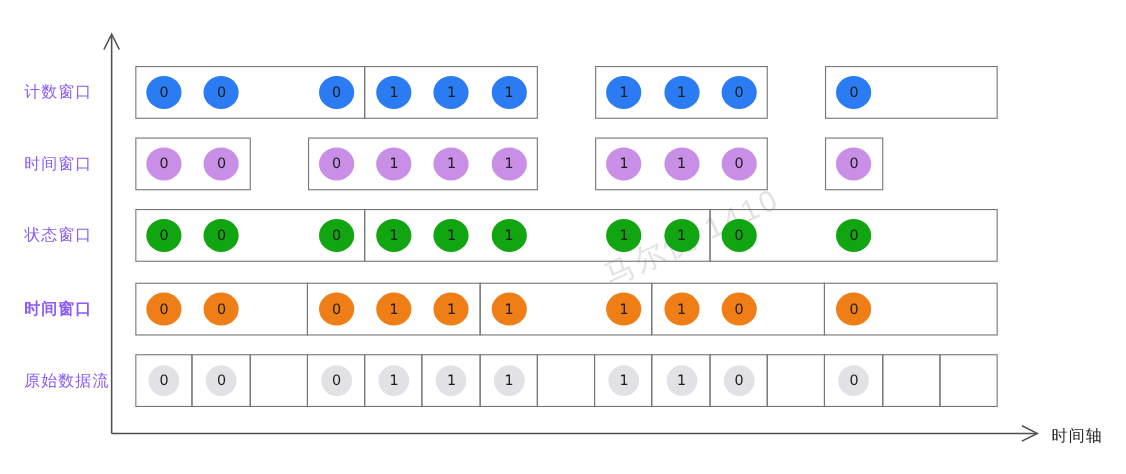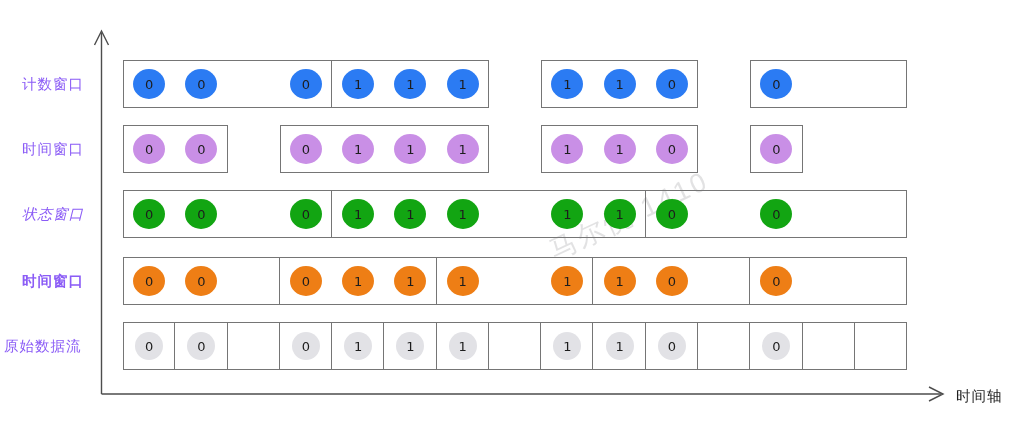--- a/index.html
+++ b/index.html
@@ -75,21 +75,21 @@
       <div class="event-circle" style="width: 32px; height: 30px; left: 289.945px; top: 134px; background: rgb(201, 143, 230);">0</div>
       <div class="event-circle" style="width: 32px; height: 30px; left: 342.215px; top: 134px; background: rgb(201, 143, 230);">1</div>
       <div class="event-circle" style="width: 32px; height: 30px; left: 394.485px; top: 134px; background: rgb(201, 143, 230);">1</div>
       <div class="event-circle" style="width: 32px; height: 30px; left: 446.755px; top: 134px; background: rgb(201, 143, 230);">1</div>
       <div class="window-box" style="left: 541.16px; top: 125px; width: 156.81px;"></div>
       <div class="event-circle" style="width: 32px; height: 30px; left: 551.295px; top: 134px; background: rgb(201, 143, 230);">1</div>
       <div class="event-circle" style="width: 32px; height: 30px; left: 603.565px; top: 134px; background: rgb(201, 143, 230);">1</div>
       <div class="event-circle" style="width: 32px; height: 30px; left: 655.835px; top: 134px; background: rgb(201, 143, 230);">0</div>
       <div class="window-box" style="left: 750.24px; top: 125px; width: 52.27px;"></div>
       <div class="event-circle" style="width: 32px; height: 30px; left: 760.375px; top: 134px; background: rgb(201, 143, 230);">0</div>
-      <div class="row-label" style="left: 22px; top: 214px; font-style: italic;">状态窗口</div>
+      <div class="row-label" style="left: 22px; top: 214px;">状态窗口</div>
       <div class="window-box" style="left: 123px; top: 190px; width: 209.08px;"></div>
       <div class="event-circle" style="width: 32px; height: 30px; left: 133.135px; top: 199px; background: rgb(18, 165, 18);">0</div>
       <div class="event-circle" style="width: 32px; height: 30px; left: 185.405px; top: 199px; background: rgb(18, 165, 18);">0</div>
       <div class="event-circle" style="width: 32px; height: 30px; left: 289.945px; top: 199px; background: rgb(18, 165, 18);">0</div>
       <div class="window-box" style="left: 331.08px; top: 190px; width: 314.62px;"></div>
       <div class="event-circle" style="width: 32px; height: 30px; left: 342.215px; top: 199px; background: rgb(18, 165, 18);">1</div>
       <div class="event-circle" style="width: 32px; height: 30px; left: 394.485px; top: 199px; background: rgb(18, 165, 18);">1</div>
       <div class="event-circle" style="width: 32px; height: 30px; left: 446.755px; top: 199px; background: rgb(18, 165, 18);">1</div>
       <div class="event-circle" style="width: 32px; height: 30px; left: 551.295px; top: 199px; background: rgb(18, 165, 18);">1</div>
       <div class="event-circle" style="width: 32px; height: 30px; left: 603.565px; top: 199px; background: rgb(18, 165, 18);">1</div>
@@ -105,21 +105,21 @@
       <div class="event-circle" style="width: 32px; height: 30px; left: 342.215px; top: 266px; background: rgb(238, 126, 21);">1</div>
       <div class="event-circle" style="width: 32px; height: 30px; left: 394.485px; top: 266px; background: rgb(238, 126, 21);">1</div>
       <div class="window-box" style="left: 435.62px; top: 257px; width: 157.81px;"></div>
       <div class="event-circle" style="width: 32px; height: 30px; left: 446.755px; top: 266px; background: rgb(238, 126, 21);">1</div>
       <div class="event-circle" style="width: 32px; height: 30px; left: 551.295px; top: 266px; background: rgb(238, 126, 21);">1</div>
       <div class="window-box" style="left: 592.43px; top: 257px; width: 157.81px;"></div>
       <div class="event-circle" style="width: 32px; height: 30px; left: 603.565px; top: 266px; background: rgb(238, 126, 21);">1</div>
       <div class="event-circle" style="width: 32px; height: 30px; left: 655.835px; top: 266px; background: rgb(238, 126, 21);">0</div>
       <div class="window-box" style="left: 749.24px; top: 257px; width: 157.81px;"></div>
       <div class="event-circle" style="width: 32px; height: 30px; left: 760.375px; top: 266px; background: rgb(238, 126, 21);">0</div>
-      <div class="row-label" style="left: 4px; top: 346px;">原始数据流</div>
+      <div class="row-label" style="left: 22px; top: 346px;">原始数据流</div>
       <div class="window-box" style="left: 123px; top: 322px; width: 52.27px;"></div>
       <div class="event-circle" style="width: 28px; height: 28px; left: 135.135px; top: 332px; background: rgb(226, 226, 230);">0</div>
       <div class="window-box" style="left: 174.27px; top: 322px; width: 53.27px;"></div>
       <div class="event-circle" style="width: 28px; height: 28px; left: 187.405px; top: 332px; background: rgb(226, 226, 230);">0</div>
       <div class="window-box" style="left: 226.54px; top: 322px; width: 53.27px;"></div>
       <div class="window-box" style="left: 278.81px; top: 322px; width: 53.27px;"></div>
       <div class="event-circle" style="width: 28px; height: 28px; left: 291.945px; top: 332px; background: rgb(226, 226, 230);">0</div>
       <div class="window-box" style="left: 331.08px; top: 322px; width: 53.27px;"></div>
       <div class="event-circle" style="width: 28px; height: 28px; left: 344.215px; top: 332px; background: rgb(226, 226, 230);">1</div>
       <div class="window-box" style="left: 383.35px; top: 322px; width: 53.27px;"></div>

